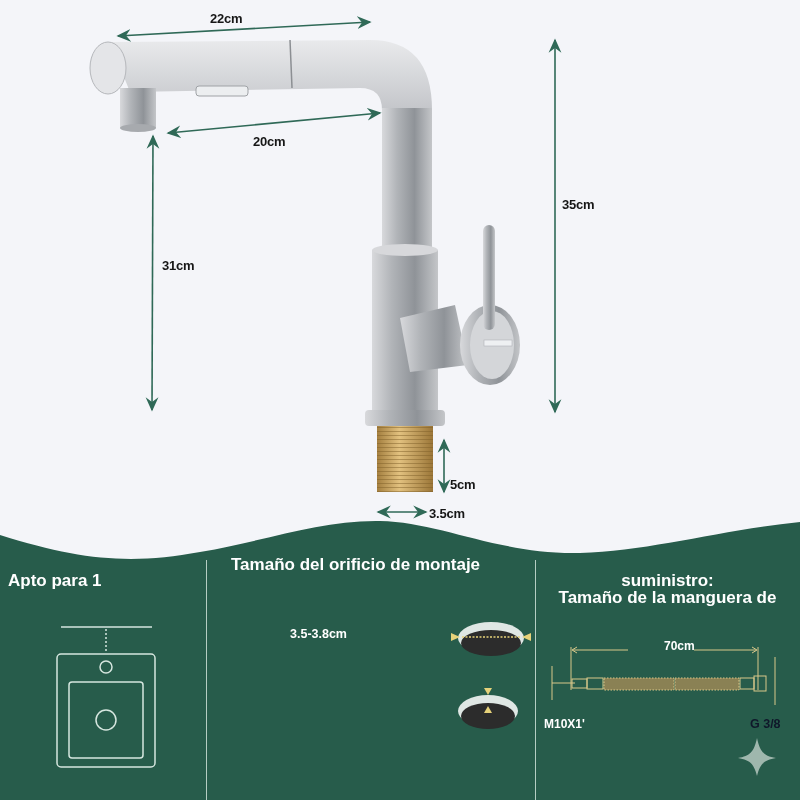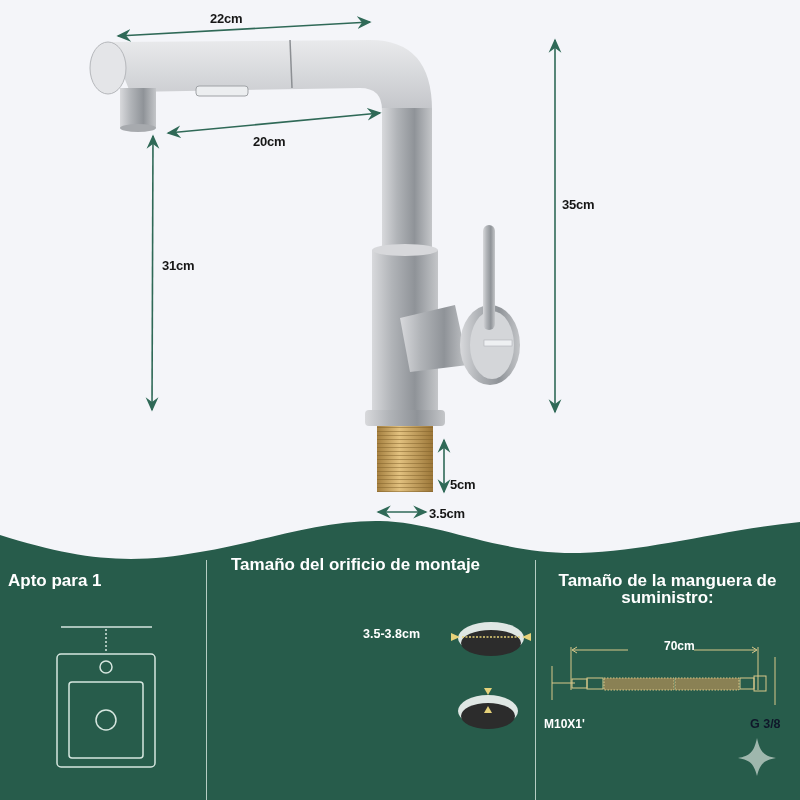--- a/index.html
+++ b/index.html
@@ -2,21 +2,21 @@
 <html><head>
 <meta charset="utf-8">
 <style>
   html, body { margin: 0; padding: 0; }
   body { width: 800px; height: 800px; position: relative; overflow: hidden;
          background: #f4f5f9; font-family: "Liberation Sans", "DejaVu Sans", sans-serif; }
   .abs { position: absolute; }
   .dim { font-weight: 700; font-size: 13px; color: #161616; letter-spacing: -0.2px; }
   svg { position: absolute; left: 0; top: 0; }
   .panel-title { color: #ffffff; font-weight: 700; font-size: 17px; line-height: 17px; }
-  .panel-text { color: #ffffff; font-weight: 700; font-size: 12.5px; line-height: 17px; text-align: right; }
+  .panel-text { color: #ffffff; font-weight: 700; font-size: 12.5px; line-height: 17px; text-align: left; }
   .divider { position: absolute; width: 1px; background: #cfe0d8; opacity: .85; }
 </style>
 </head>
 <body>
 
 <div>
   <svg width="800" height="530" viewBox="0 0 800 530">
     <defs>
       <linearGradient id="metalV" x1="0" y1="0" x2="0" y2="1">
         <stop offset="0" stop-color="#e9eaec"></stop>
@@ -118,22 +118,22 @@
     <path d="M531,633 L522,637 L531,641 Z" fill="#e6d27a"></path>
   </svg>
   <svg width="800" height="800" viewBox="0 0 800 800">
     <ellipse cx="488" cy="711" rx="30" ry="16" fill="#dfe7e4"></ellipse>
     <ellipse cx="488" cy="716" rx="27" ry="13" fill="#2c2c2c"></ellipse>
     <path d="M484,688 L492,688 L488,695 Z" fill="#e6d27a"></path>
     <path d="M484,713 L492,713 L488,706 Z" fill="#e6d27a"></path>
   </svg>
 
   <div class="abs panel-title" style="left:545px;top:572px;width:245px;text-align:center;">
+    <div>suministro:</div>
     <div>Tamaño de la manguera de</div>
-    <div>suministro:</div>
   </div>
   <svg width="800" height="800" viewBox="0 0 800 800">
     <g stroke="#d9c88a" stroke-width="1" fill="none">
       <line x1="571" y1="647" x2="571" y2="690"></line>
       <line x1="758" y1="647" x2="758" y2="690"></line>
       <line x1="573" y1="650" x2="628" y2="650"></line>
       <line x1="694" y1="650" x2="756" y2="650"></line>
       <path d="M577,647 L572,650 L577,653"></path>
       <path d="M752,647 L757,650 L752,653"></path>
       <line x1="552" y1="666" x2="552" y2="700"></line>

